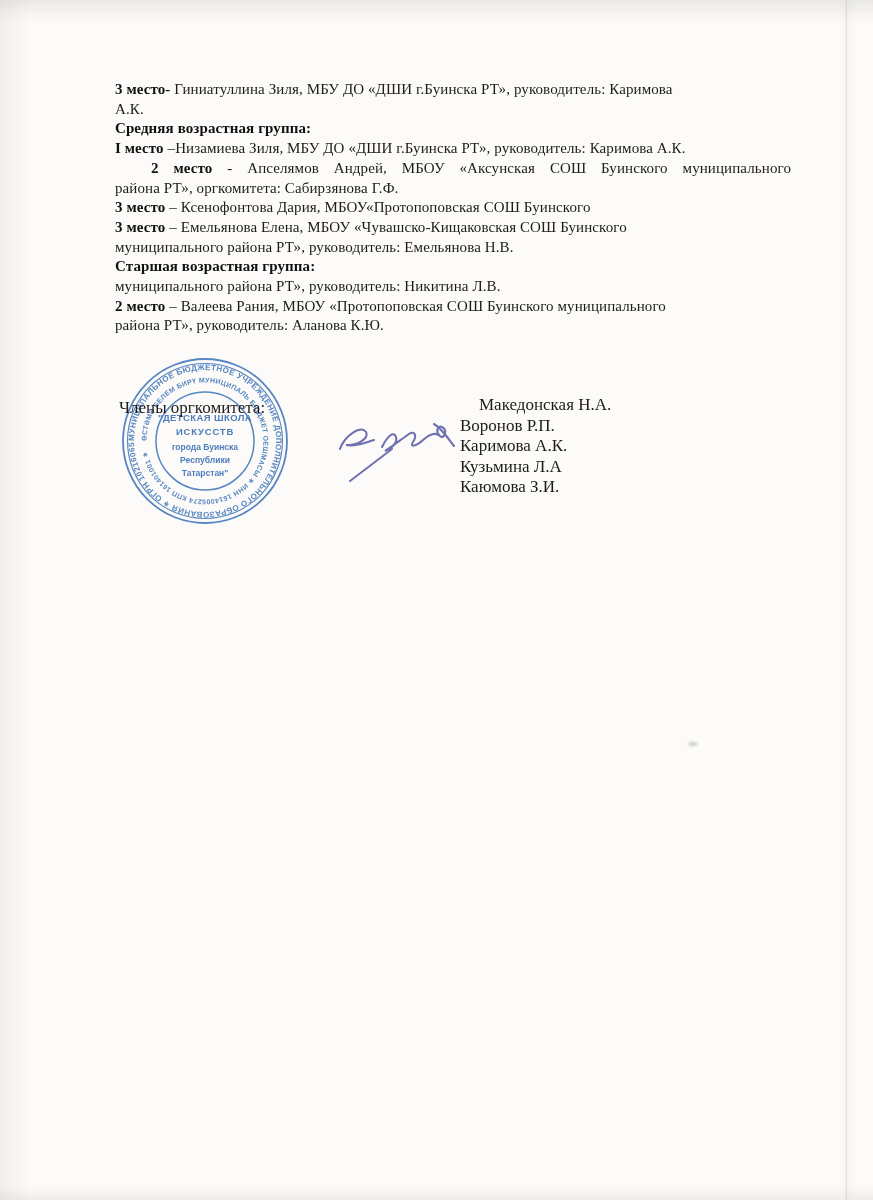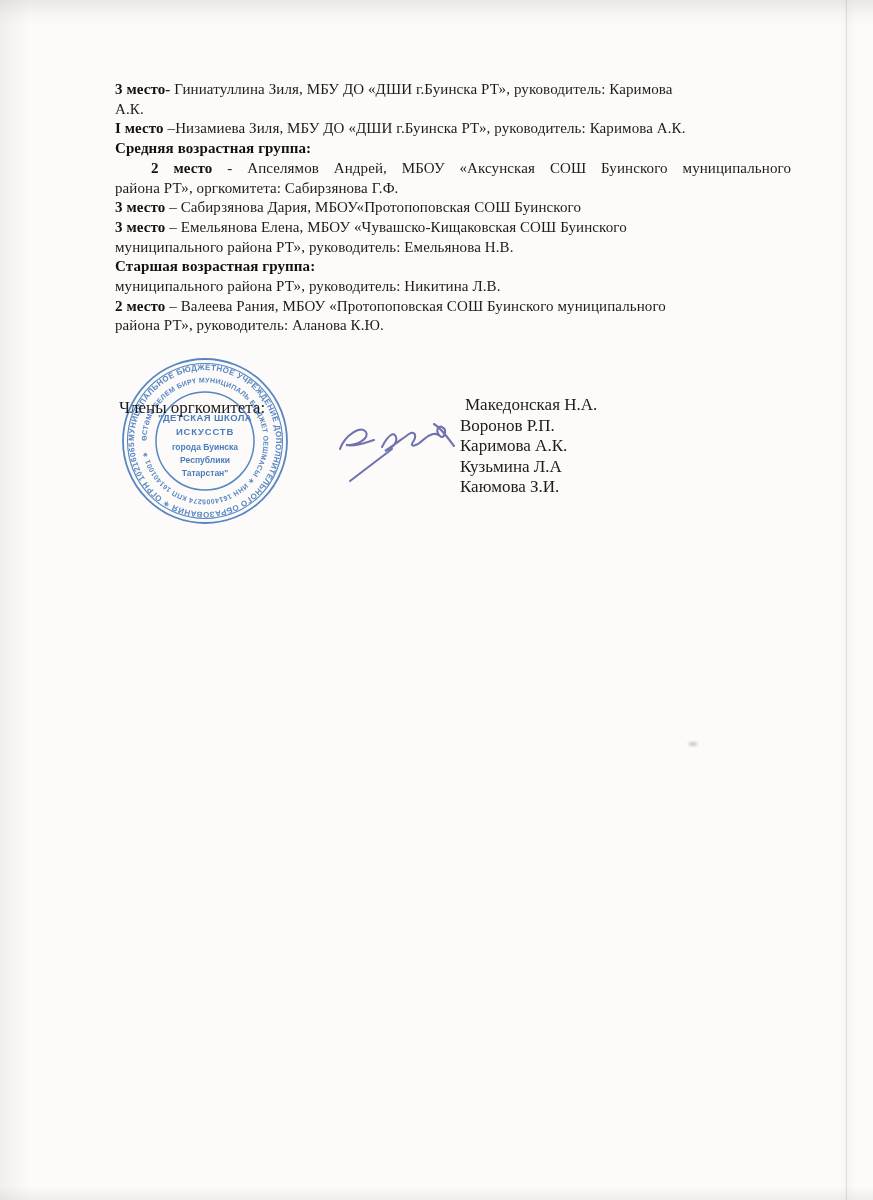--- a/index.html
+++ b/index.html
@@ -46,21 +46,21 @@
   .line.just{text-align:justify;text-align-last:justify;margin-left:36px;}
   
   .committee-label{
     position:absolute;left:119px;top:398px;
     font-size:17px;color:#1d1c1a;z-index:2;
   }
   .members{
     position:absolute;left:460px;top:395px;
     font-size:17px;line-height:20.6px;color:#1d1c1a;z-index:2;
   }
-  .members .member:first-child{margin-left:5px;}
+  .members .member:first-child{margin-left:19px;}
   
   .stamp{
     position:absolute;left:121px;top:357px;width:168px;height:168px;
     mix-blend-mode:multiply;opacity:0.92;z-index:3;
     pointer-events:none;
   }
   .stamp text{font-family:"Liberation Sans", sans-serif;font-weight:bold;}
   
   .signature{
     position:absolute;left:330px;top:415px;width:155px;height:78px;
@@ -72,25 +72,25 @@
 
 <div class="scan-top-shade"></div>
 <div class="scan-left-shade"></div>
 <div class="scan-right-edge"></div>
 <div class="scan-bottom-shade"></div>
 <div class="smudge"></div>
 
 <div class="textblock">
   <div class="line"><b>3 место-</b><span> Гиниатуллина Зиля, МБУ ДО «ДШИ г.Буинска РТ», руководитель: Каримова</span></div>
   <div class="line"><b></b><span>А.К.</span></div>
+  <div class="line"><b>Средняя возрастная группа:</b><span></span></div>
   <div class="line"><b>I место</b><span> –Низамиева Зиля, МБУ ДО «ДШИ г.Буинска РТ», руководитель: Каримова А.К.</span></div>
-  <div class="line"><b>Средняя возрастная группа:</b><span></span></div>
   <div class="line just"><b>2 место</b><span> - Апселямов Андрей, МБОУ «Аксунская СОШ Буинского муниципального</span></div>
   <div class="line"><b></b><span>района РТ», оргкомитета: Сабирзянова Г.Ф.</span></div>
-  <div class="line"><b>3 место</b><span> – Сабирзянова Дария, МБОУ«Протопоповская СОШ Буинского</span></div>
+  <div class="line"><b>3 место</b><span> – Ксенофонтова Дария, МБОУ«Протопоповская СОШ Буинского</span></div>
   <div class="line"><b>3 место</b><span> – Емельянова Елена, МБОУ «Чувашско-Кищаковская СОШ Буинского</span></div>
   <div class="line"><b></b><span>муниципального района РТ», руководитель: Емельянова Н.В.</span></div>
   <div class="line"><b>Старшая возрастная группа:</b><span></span></div>
   <div class="line"><b></b><span>муниципального района РТ», руководитель: Никитина Л.В.</span></div>
   <div class="line"><b>2 место</b><span> – Валеева Рания, МБОУ «Протопоповская СОШ Буинского муниципального</span></div>
   <div class="line"><b></b><span>района РТ», руководитель: Аланова К.Ю.</span></div>
 </div>
 
 <div class="committee-label">Члены оргкомитета:</div>
 

